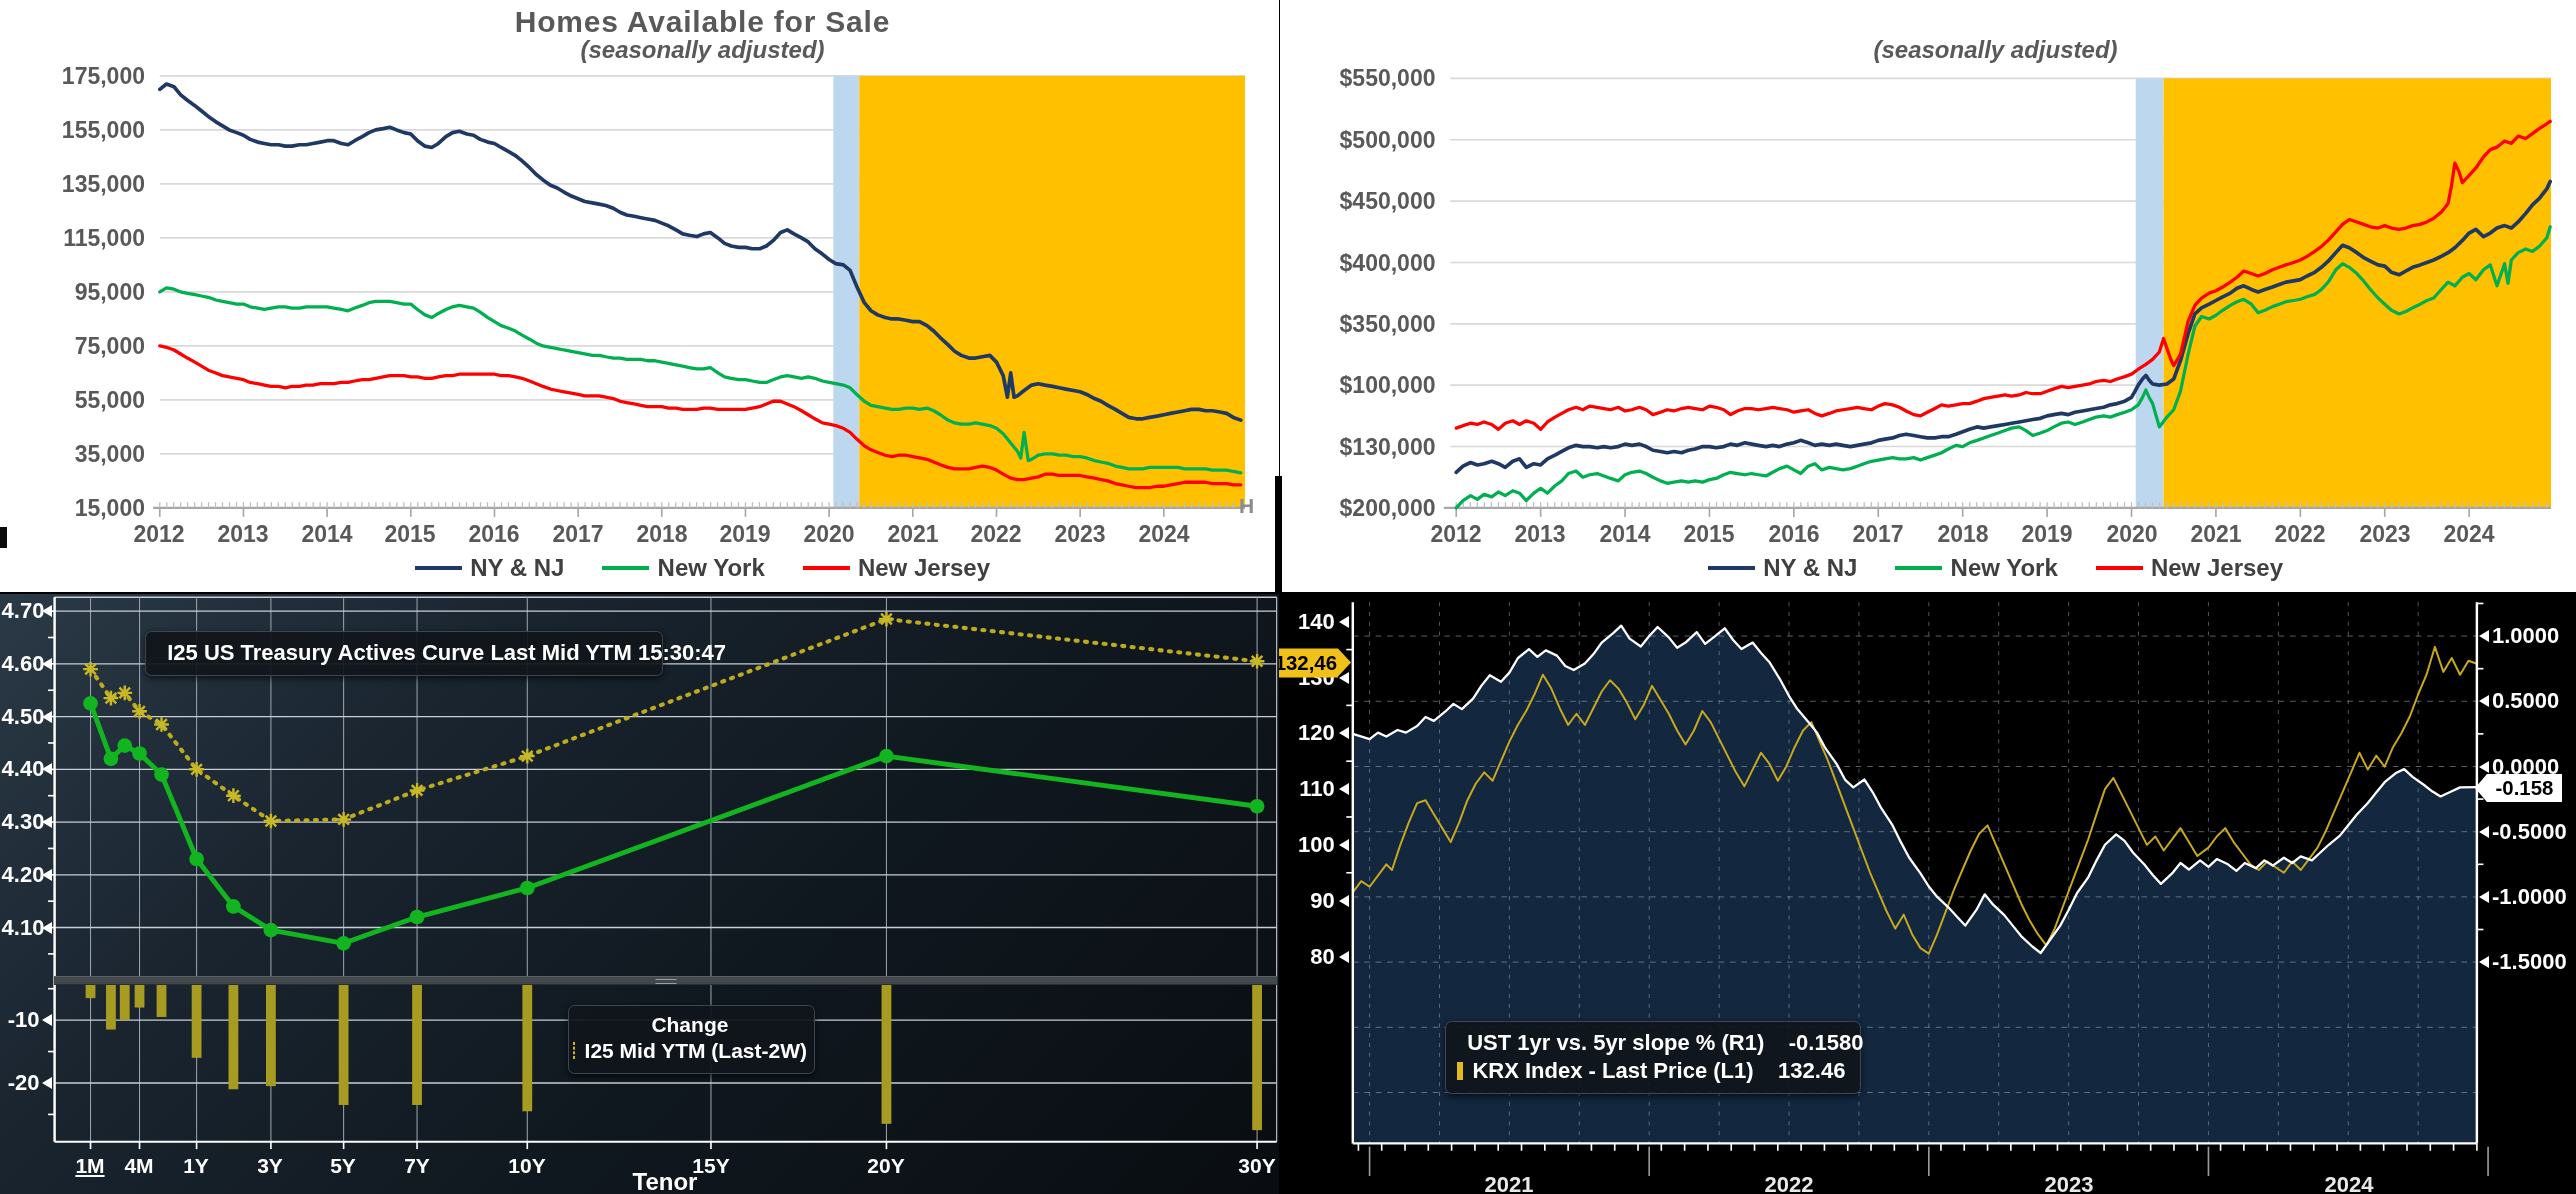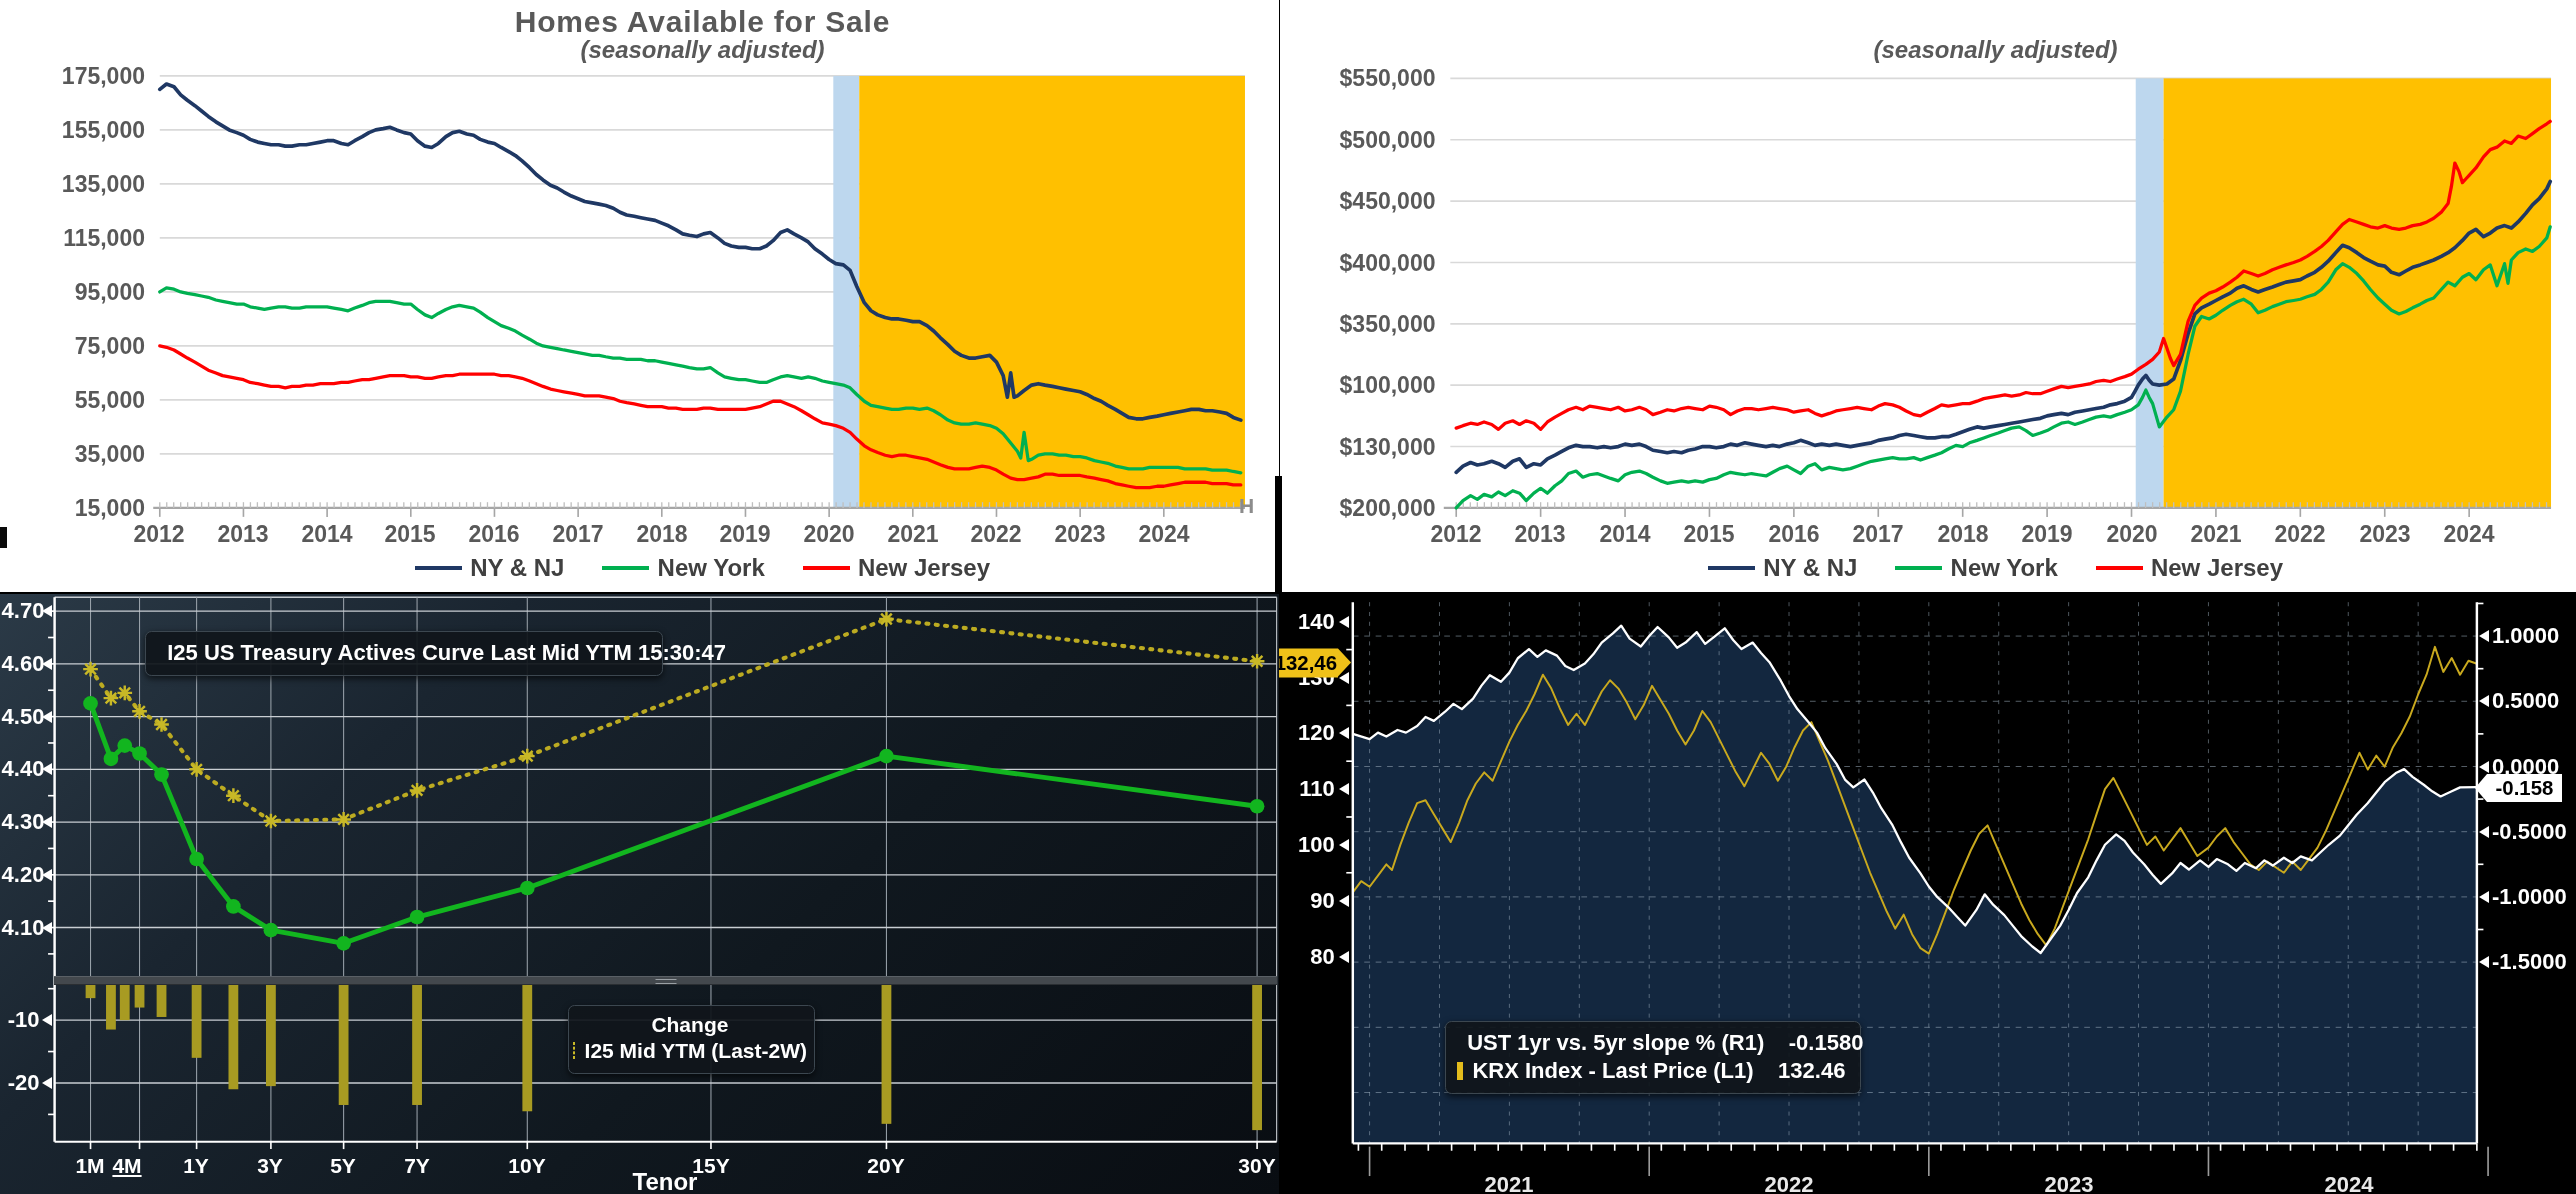--- a/index.html
+++ b/index.html
@@ -634,22 +634,22 @@
       <div class="handle"></div>
     </div>
     <div class="bb-legend" style="left:568px;top:411px;width:219px;text-align:center;">
       <div style="color:#fff;font-weight:bold;font-size:21px;">Change</div>
       <div class="row" style="justify-content:center;">
         <span class="sq" style="width:14.7px;height:14.7px;border:1.6px dashed #C8B826;background:transparent;"></span>
         <span class="lab" style="font-size:21px;">I25 Mid YTM (Last-2W)</span>
       </div>
     </div>
     <div id="bl-xlabels" class="abs" style="left:0;top:0;">
-        <div class="bb-xlab" style="left: 90px; top: 560px;">1M</div>
-        <div class="bb-xlab" style="left: 127px; top: 560px; text-decoration: underline;">4M</div>
+        <div class="bb-xlab" style="left: 90px; top: 560px; text-decoration: underline;">1M</div>
+        <div class="bb-xlab" style="left: 139px; top: 560px;">4M</div>
         <div class="bb-xlab" style="left: 196px; top: 560px;">1Y</div>
         <div class="bb-xlab" style="left: 270px; top: 560px;">3Y</div>
         <div class="bb-xlab" style="left: 343px; top: 560px;">5Y</div>
         <div class="bb-xlab" style="left: 417px; top: 560px;">7Y</div>
         <div class="bb-xlab" style="left: 527px; top: 560px;">10Y</div>
         <div class="bb-xlab" style="left: 711px; top: 560px;">15Y</div>
         <div class="bb-xlab" style="left: 886px; top: 560px;">20Y</div>
         <div class="bb-xlab" style="left: 1257px; top: 560px;">30Y</div>
       </div>
     <div class="bb-xlab" style="left:665px;top:574px;font-size:24px;">Tenor</div>

